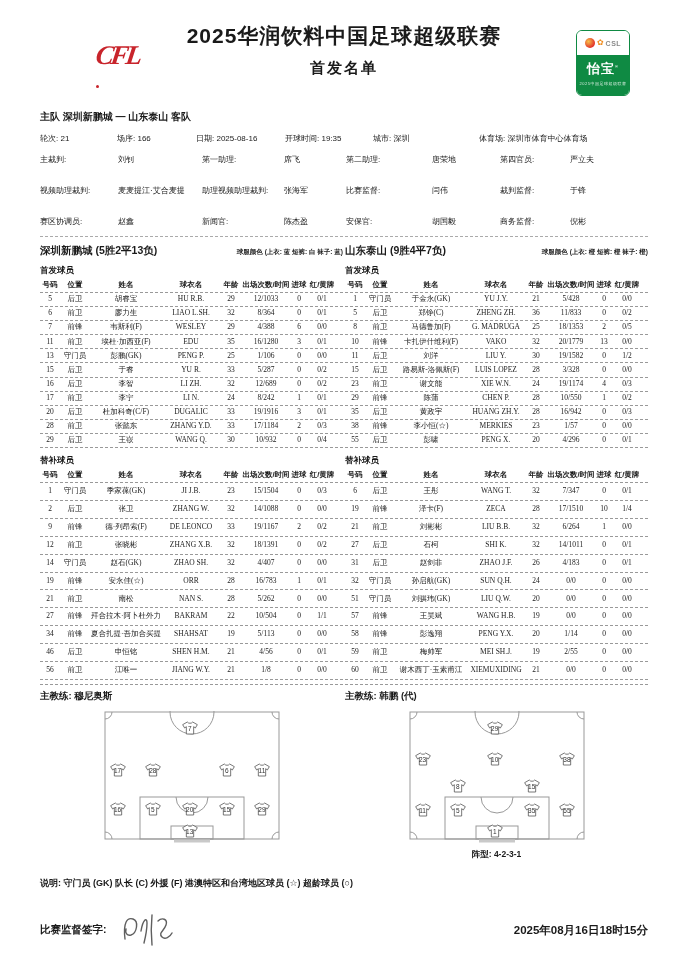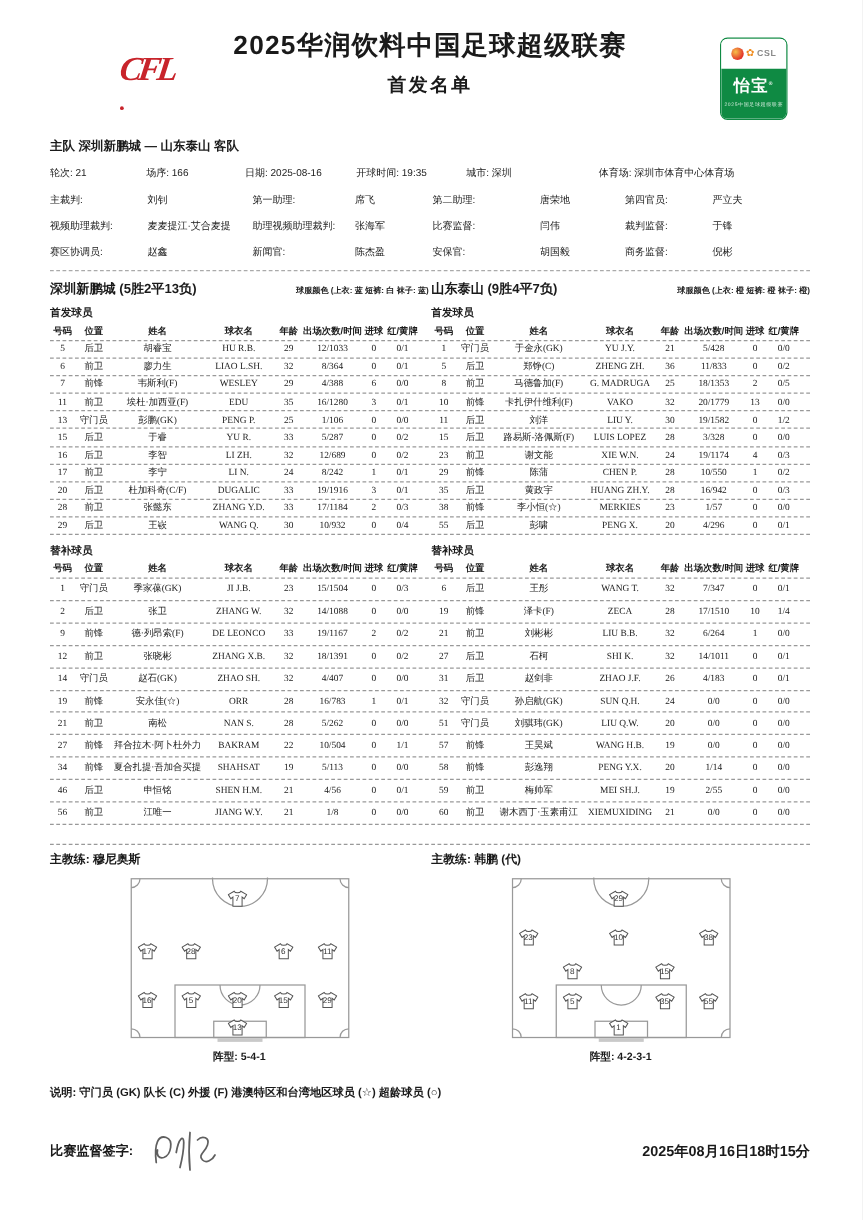--- a/index.html
+++ b/index.html
@@ -23,41 +23,41 @@
   .csl-brand{font-size:13px;font-weight:bold;letter-spacing:1px;padding-top:5px;}
   .csl-sup{font-size:4px;vertical-align:super;}
   .csl-line{font-size:4px;color:#cfe9d9;margin-top:3px;letter-spacing:.5px;}
   
   .teams-line{font-weight:bold;font-size:10px;margin-top:4px;}
   .inforow{display:flex;font-size:8px;margin-top:9px;}
   .inforow span{display:inline-block;}
   .inforow .i0{width:77px}.inforow .i1{width:79px}.inforow .i2{width:89px}
   .inforow .i3{width:88px}.inforow .i4{width:106px}.inforow .i5{flex:1}
   .offgrid{display:grid;grid-template-columns:78px 84px 82px 62px 86px 68px 70px 1fr;
-           font-size:8px;row-gap:10px;margin-top:10px;}
+           font-size:8px;row-gap:20px;margin-top:10px;}
   
   .team-area{border-top:1px dashed #aaa;margin-top:9px;padding-top:7px;}
   .cols{display:flex;gap:2px;}
   .col{flex:1;min-width:0;}
   .team-head{display:flex;align-items:baseline;}
   .team-name{font-weight:bold;font-size:10.5px;white-space:nowrap;}
   .kit{font-size:6.5px;font-weight:bold;margin-left:auto;white-space:nowrap;color:#222;}
   .sec-label{font-weight:bold;font-size:8.5px;margin:7px 0 2px;}
   .ptable{display:flex;flex-direction:column;border-bottom:1px dashed #999;
           font-family:"Liberation Serif","DejaVu Serif",serif;}
   .tbl-starters{height:168px;}
   .tbl-subs{height:210px;}
   .trow{display:flex;flex:1 1 auto;align-items:center;border-top:1px dashed #999;min-height:12px;}
   .thead{flex:0 0 13px;border-top:none;font-weight:bold;align-items:center;
          font-family:"Liberation Sans","DejaVu Sans",sans-serif;}
   .tcell{font-size:7.5px;text-align:center;line-height:1.15;padding:1px 0;box-sizing:border-box;}
   .thead .tcell{font-size:7.5px;}
   .c0{width:20px}.c1{width:30px}.c2{width:72px}.c3{width:58px}.c4{width:22px}
   .c5{width:48px}.c6{width:18px}.c7{width:28px}
-  .coach-line{border-top:1px dashed #999;margin-top:15px;padding-top:5px;font-size:9.5px;font-weight:bold;}
+  .coach-line{border-top:1px dashed #999;margin-top:4px;padding-top:5px;font-size:9.5px;font-weight:bold;}
   
   .pitch{position:relative;width:176px;height:132px;margin:8px auto 0;}
   .pitch svg.lines{position:absolute;left:0;top:0;width:100%;height:100%;}
   .shirt{position:absolute;width:16px;height:14px;transform:translate(-50%,-50%);}
   .shirt svg{position:absolute;left:0;top:0;width:100%;height:100%;}
   .shirt span{position:absolute;left:0;right:0;top:4px;text-align:center;font-size:6.5px;color:#333;
               font-family:"Liberation Sans",sans-serif;}
   .formation{text-align:center;font-size:8.5px;font-weight:bold;margin-top:6px;}
   
   .legend{font-weight:bold;font-size:9px;margin-top:16px;}
@@ -476,21 +476,20 @@
               </svg>
               <span>29</span>
             </div>
             <div class="shirt" style="left: 49%; top: 91%;">
               <svg viewBox="0 0 24 20">
                 <path d="M8 1 L1 5 L4 10 L6.5 8 L6.5 19 L17.5 19 L17.5 8 L20 10 L23 5 L16 1 C15 3.5 9 3.5 8 1 Z" fill="#fff" stroke="#555" stroke-width="1.2"></path>
               </svg>
               <span>13</span>
             </div>
           </div>
-        <div class="formation">阵型: 5-4-1</div>
       </div>
 
       <div class="col">
         <div class="team-head">
           <span class="team-name">山东泰山 (9胜4平7负)</span>
           <span class="kit">球服颜色 (上衣: 橙 短裤: 橙 袜子: 橙)</span>
         </div>
         <div class="sec-label">首发球员</div>
         <div class="ptable tbl-starters">
             <div class="trow thead">

